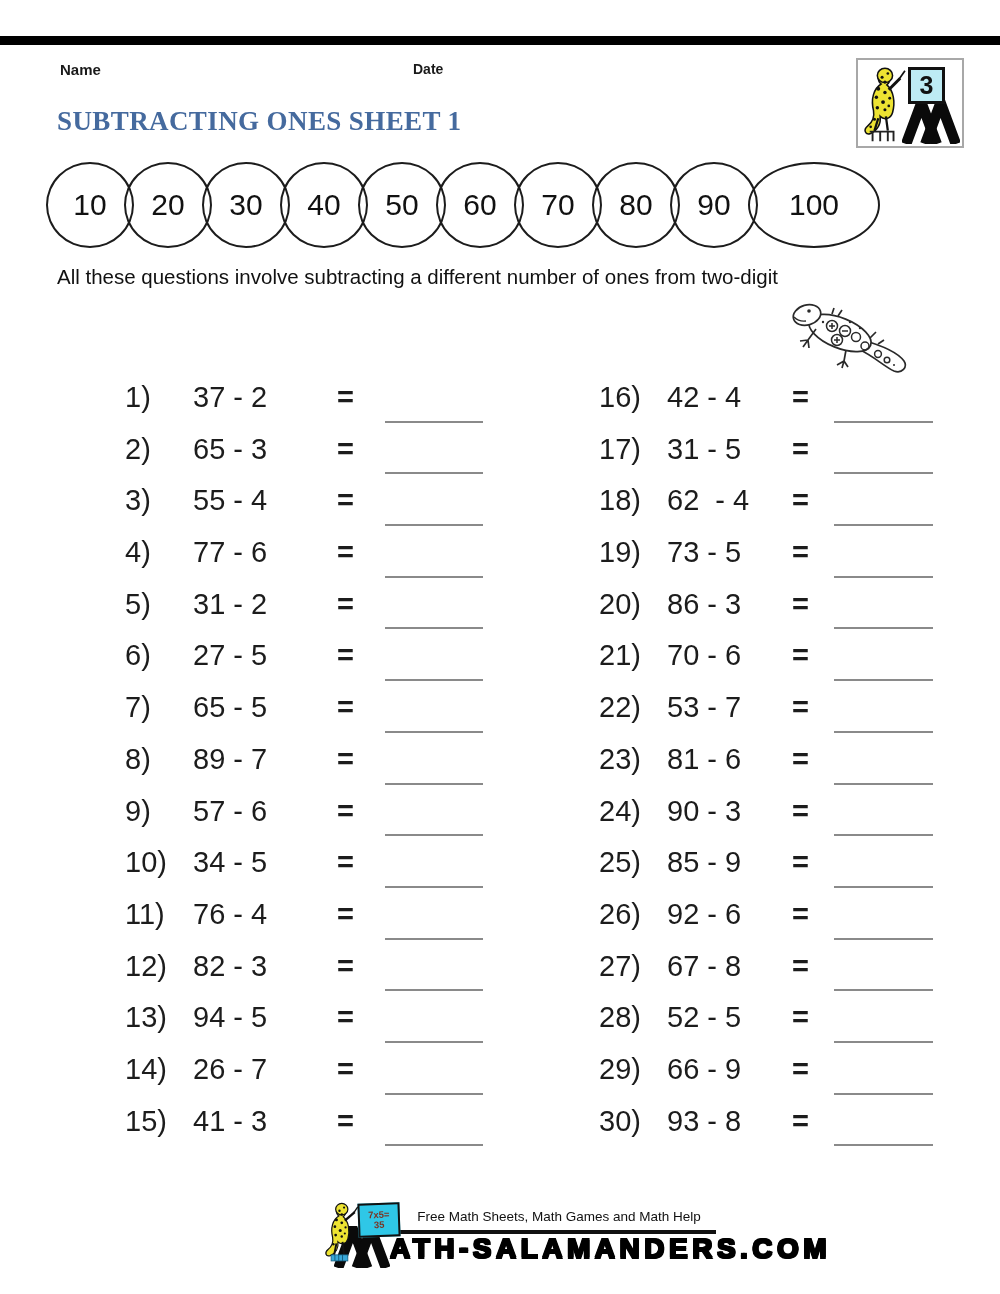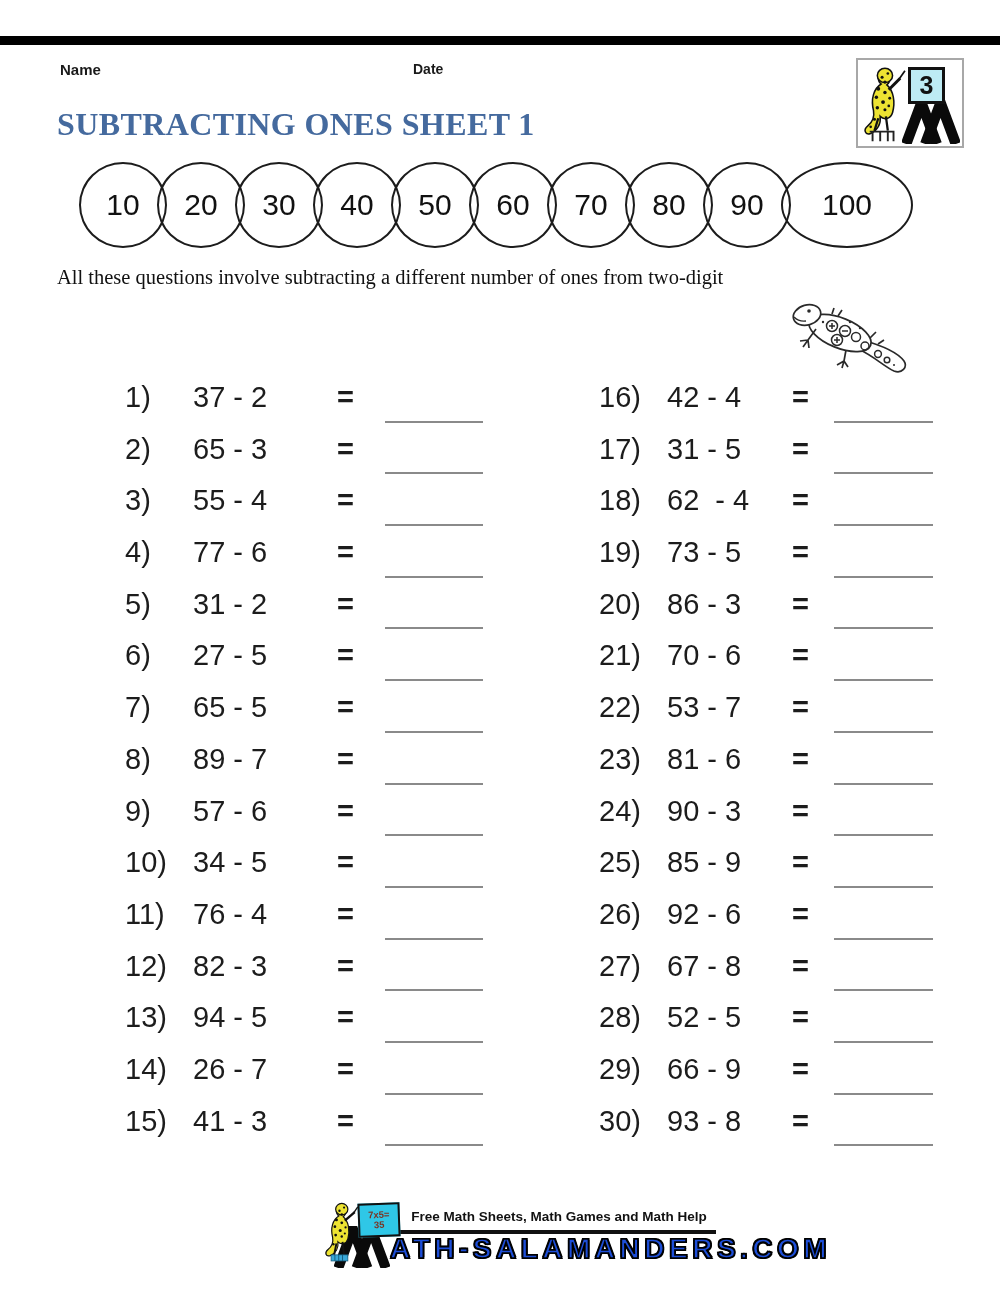--- a/index.html
+++ b/index.html
@@ -24,35 +24,35 @@
   .logo-card {
     position:absolute; left:50px; top:7px; width:37px; height:37px;
     background:#bdebf4; border:3px solid #111; display:flex; align-items:center; justify-content:center;
     font-size:25px; font-weight:bold; color:#111; z-index:2;
   }
   .logo-m { position:absolute; left:44px; top:40px; width:58px; height:44px; z-index:1; }
   .logo-sal { position:absolute; left:4px; top:4px; width:44px; height:80px; z-index:3; }
 
   .sheet-title {
     position:absolute; left:57px; top:106px;
-    font-family:"Liberation Serif", serif; font-size:32px; font-weight:600;
+    font-family:"Liberation Serif", serif; font-size:27px; font-weight:600;
     color:#456a9e; letter-spacing:0.4px;
   }
 
   
-  .number-band { position:absolute; left:79px; top:162px; display:flex; }
+  .number-band { position:absolute; left:46px; top:162px; display:flex; }
   .oval {
     width:88px; height:86px; border:2px solid #1c1c1c; border-radius:50%;
     display:flex; align-items:center; justify-content:center;
     font-size:30px; color:#111; margin-right:-10px; background:transparent;
   }
   .oval:last-child { width:132px; margin-right:0; }
 
   .instructions { position:absolute; left:57px; top:257px; font-size:20.5px; line-height:40px; color:#111; }
-  .instructions span { display:block;font-family:Liberation Serif, serif; }
+  .instructions span { display:block; }
 
   .gecko { position:absolute; left:788px; top:296px; width:132px; height:86px; }
 
   
   .pcol { position:absolute; top:372px; }
   .col-left  { left:125px; width:420px; }
   .col-right { left:555px; width:400px;margin-left:44px; }
   .prow { position:relative; height:51.7px; font-size:29px; line-height:51.7px; color:#1c1c1c; }
   .pnum  { position:absolute; left:0; }
   .pexpr { position:absolute; left:68px; white-space:pre; }
@@ -67,27 +67,27 @@
   .footer-sal  { position:absolute; left:320px; top:1200px; width:42px; height:64px; z-index:3; }
   .footer-board{
     position:absolute; left:358px; top:1203px; width:42px; height:34px;
     background:#2fc7e7; border:2px solid #111; z-index:2;
     display:flex; flex-direction:column; align-items:center; justify-content:center;
     transform:rotate(-2deg);
   }
   .footer-board span { font-size:9.5px; font-weight:bold; color:#7a3424; line-height:10px; }
   .footer-tagline {
     position:absolute; left:408px; top:1209px; width:302px; text-align:center;
-    font-size:13.5px; font-weight:bold; color:#111;
+    font-size:13.5px; font-weight:normal; color:#111;
   }
   .footer-rule { position:absolute; left:398px; top:1230px; width:318px; height:4px; background:#111; }
   .footer-m { position:absolute; left:334px; top:1226px; width:56px; height:42px; z-index:1; }
   .footer-wordmark {
     position:absolute; left:390px; top:1233px;
-    font-size:28px; font-weight:bold; letter-spacing:4.5px; color:#1d4ed8;
+    font-size:28px; font-weight:bold; letter-spacing:4.5px; color:#000000;
     -webkit-text-stroke:1.6px #000;
     text-shadow:-1px -1px 0 #000, 1px -1px 0 #000, -1px 1px 0 #000, 1px 1px 0 #000;
     white-space:nowrap;
   }
 </style>
 </head>
 <body>
 
 <div class="page">
 

